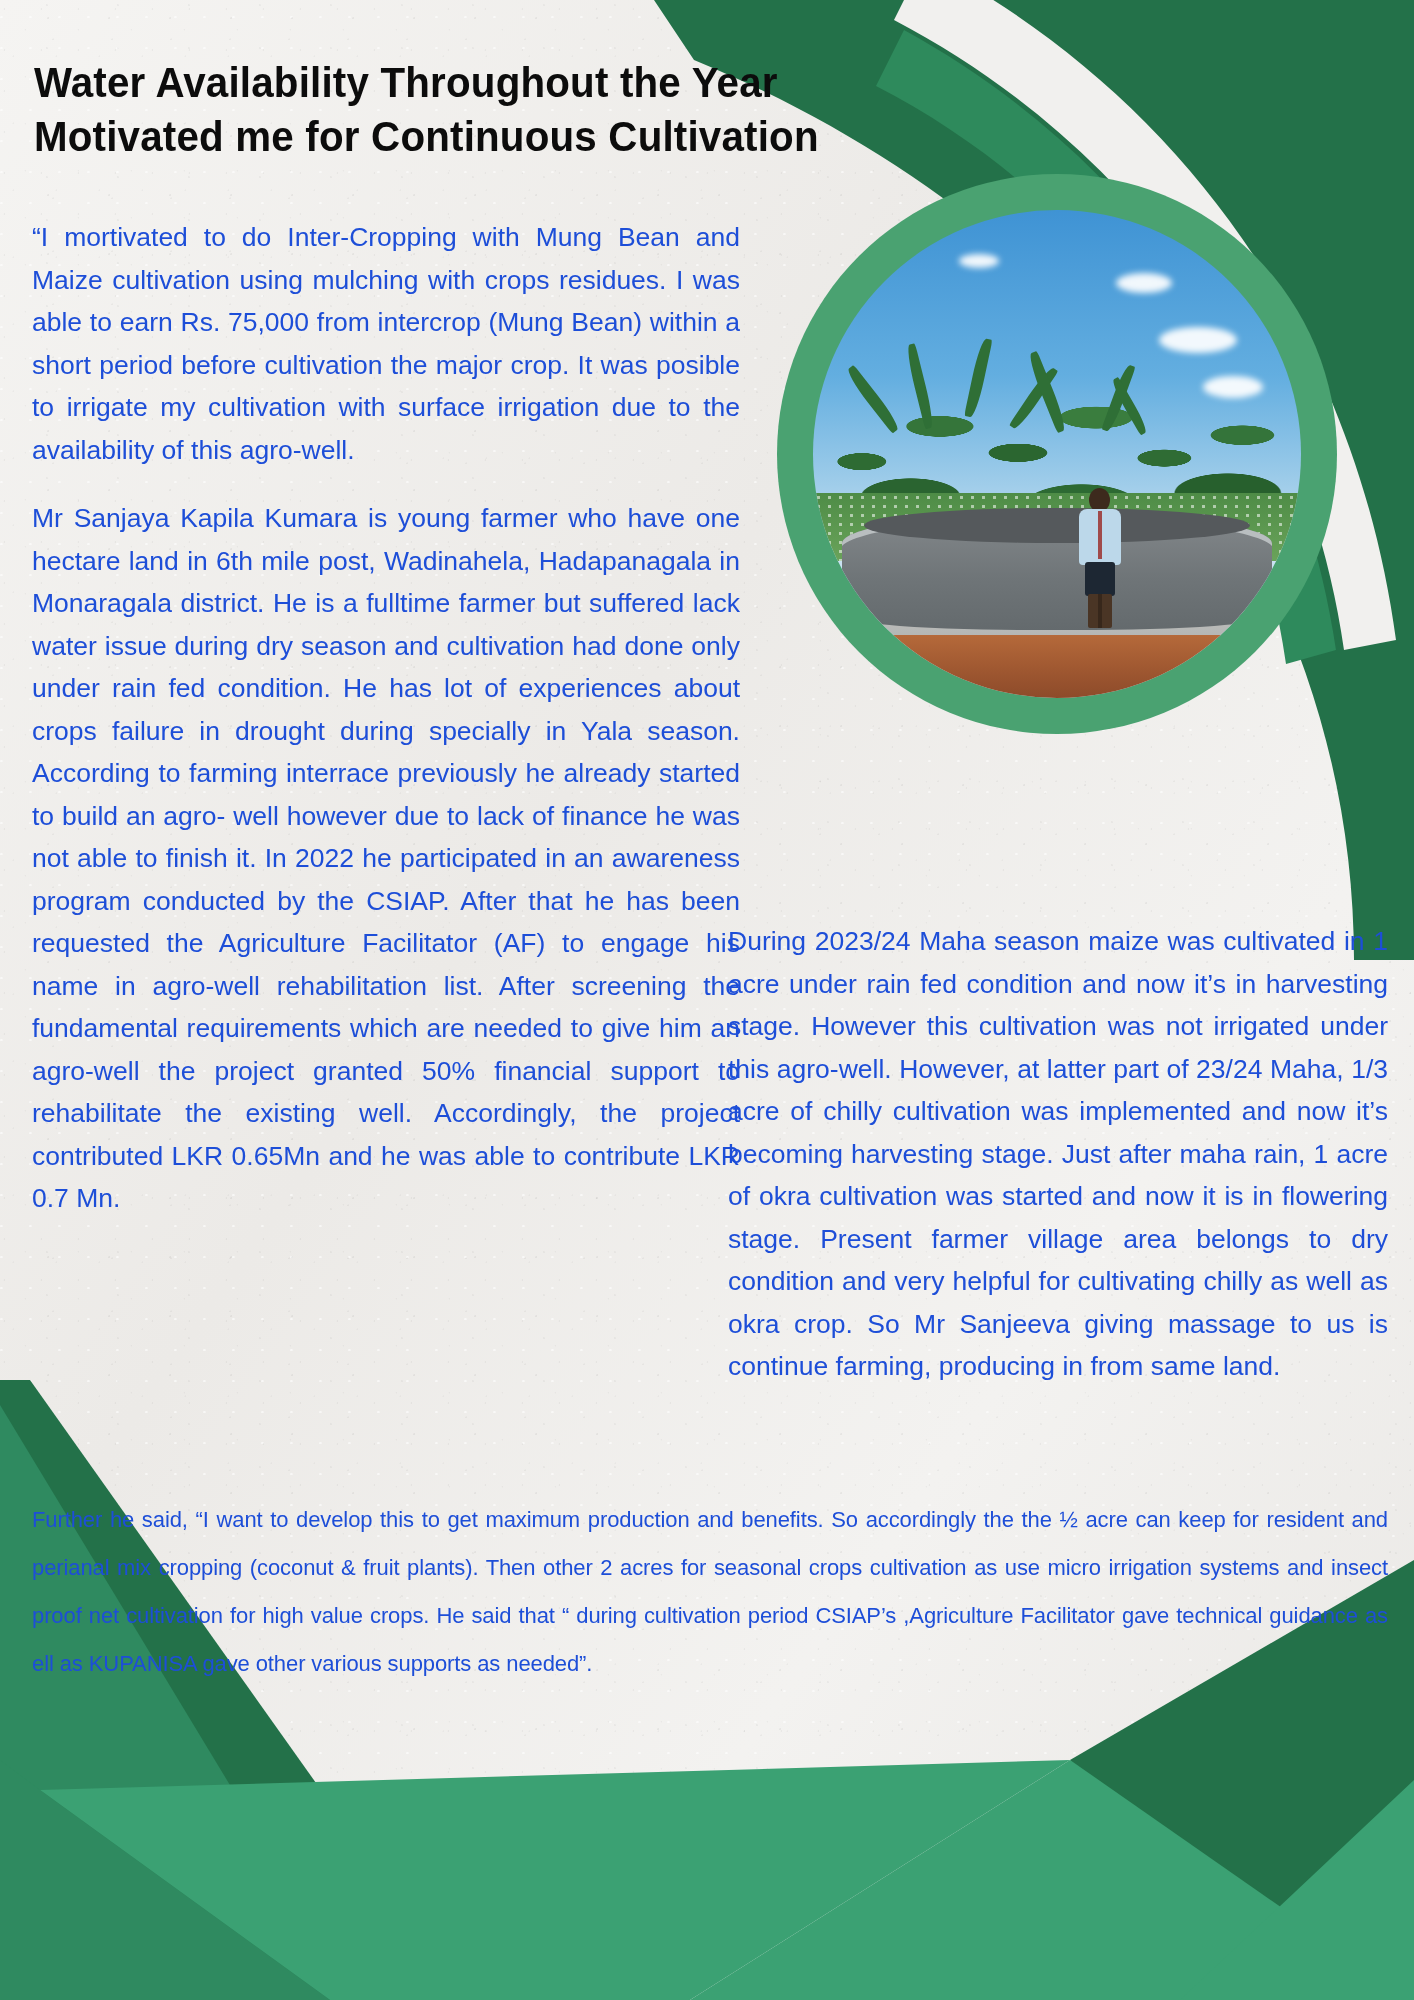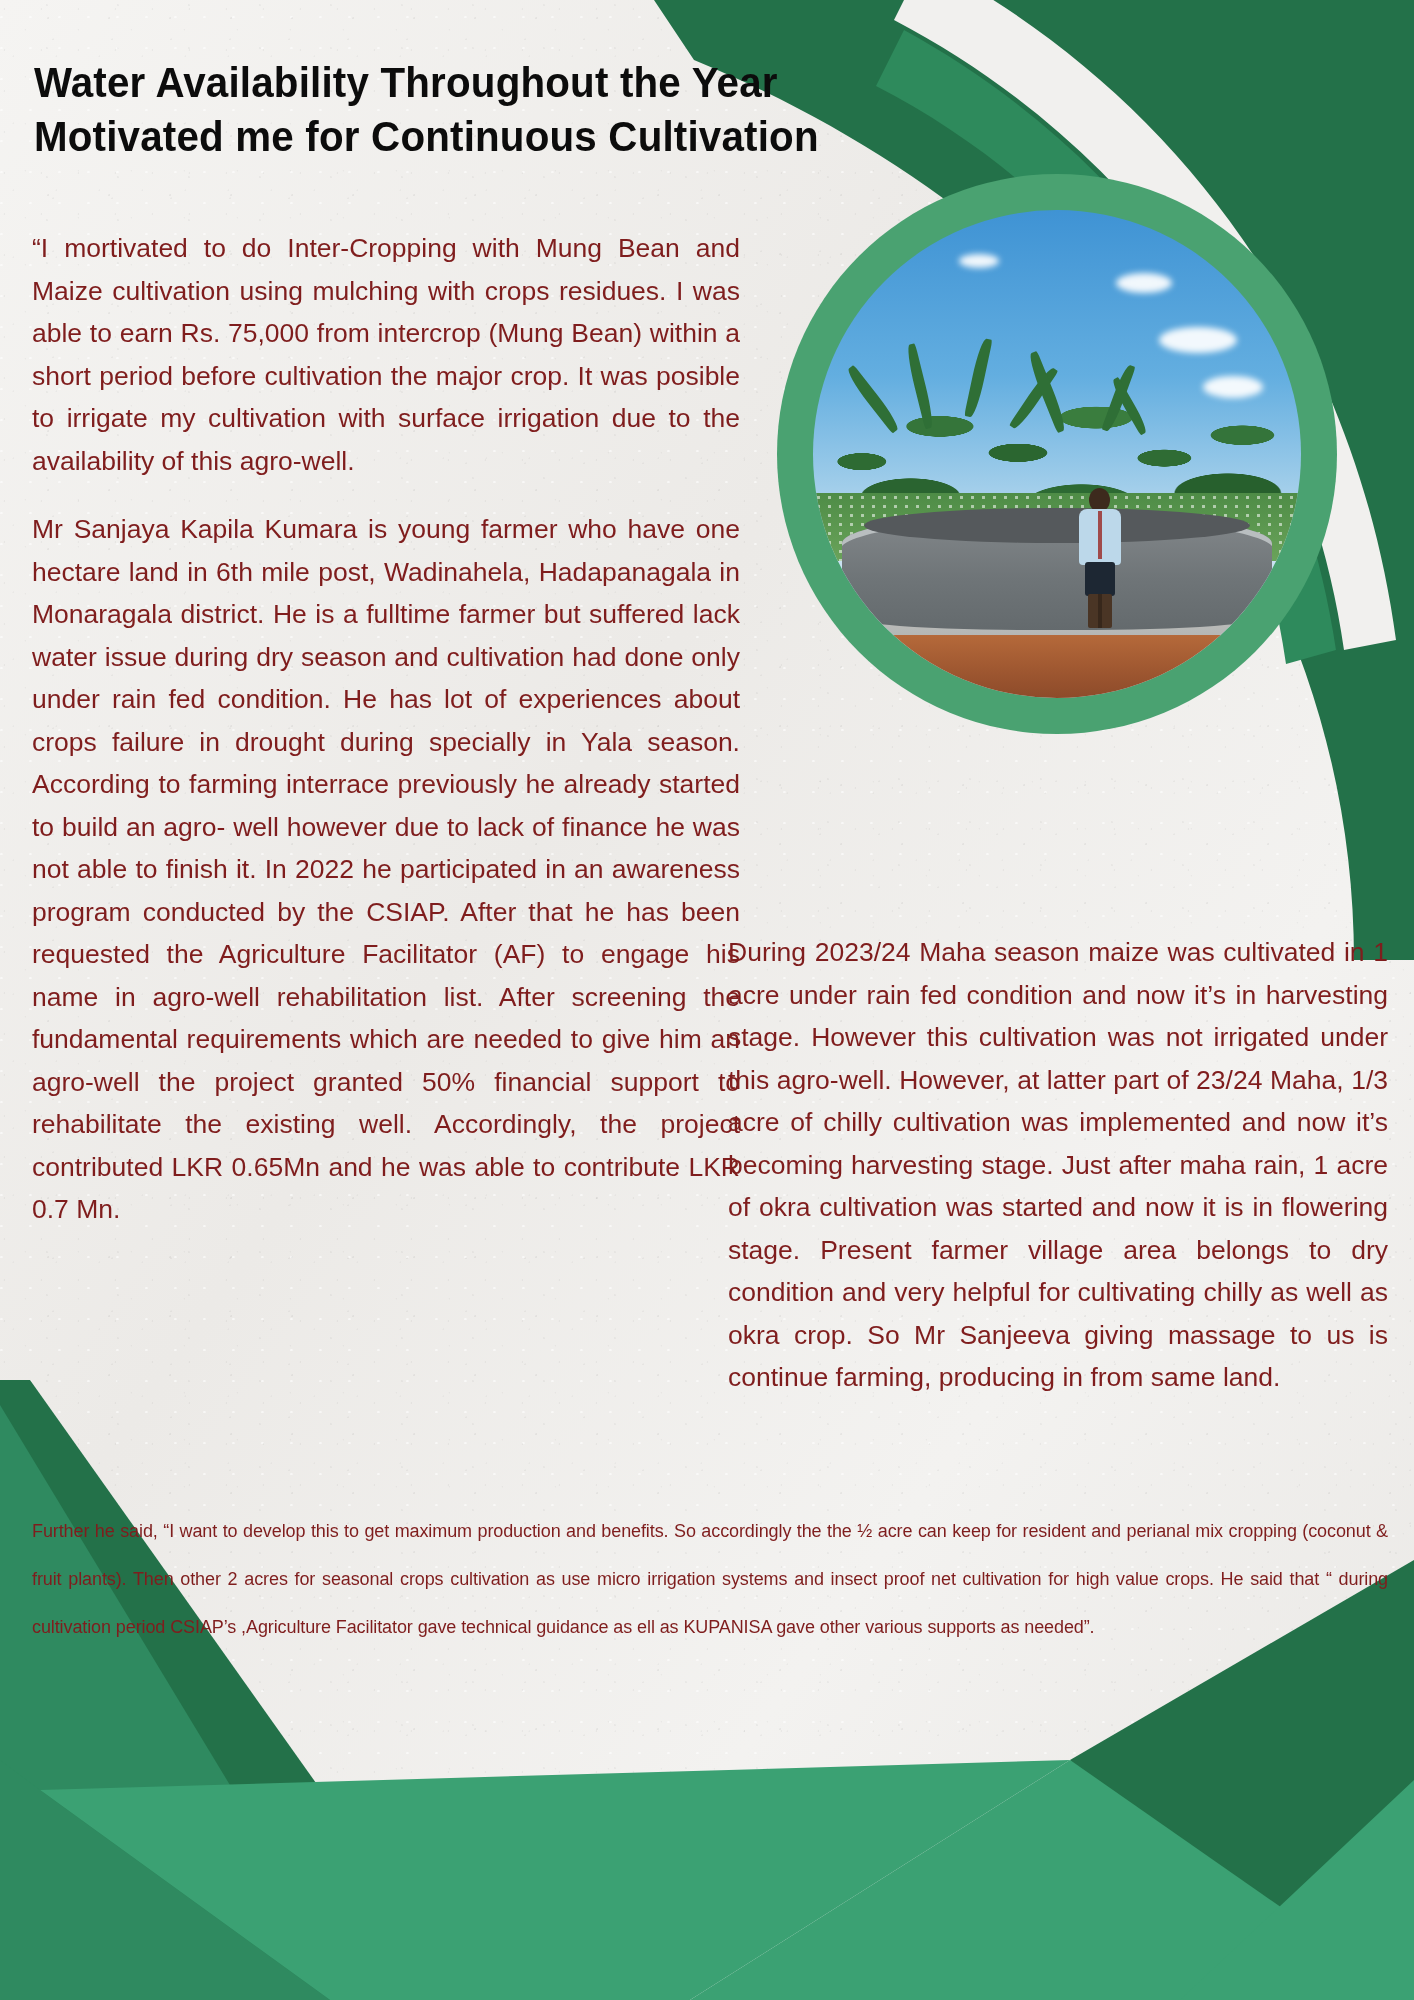--- a/index.html
+++ b/index.html
@@ -191,33 +191,33 @@
     top: 916px;
     width: 660px;
   }
   .full-row {
     position: absolute;
     left: 32px;
     top: 1492px;
     width: 1356px;
   }
   p.body {
-    margin: 15px 0 26px 0;
+    margin: 4px 0 26px 0;
     font-family: "Liberation Sans", sans-serif;
     font-size: 26.5px;
     line-height: 42.5px;
-    color: #7f1d1d;
+    color: #1d4ed8;
     text-align: justify;
     text-justify: inter-word;
     hyphens: none;
   }
   p.body:last-child { margin-bottom: 0; }
   .full-row p.body {
     font-family: "Liberation Sans Narrow", "Liberation Sans", sans-serif;
-    font-size: 18px;
+    font-size: 22px;
     line-height: 48px;
     letter-spacing: -0.1px;
   }
 </style>
 </head>
 <body>
 
 <div id="page">
 
   <div id="paper-texture"></div>

